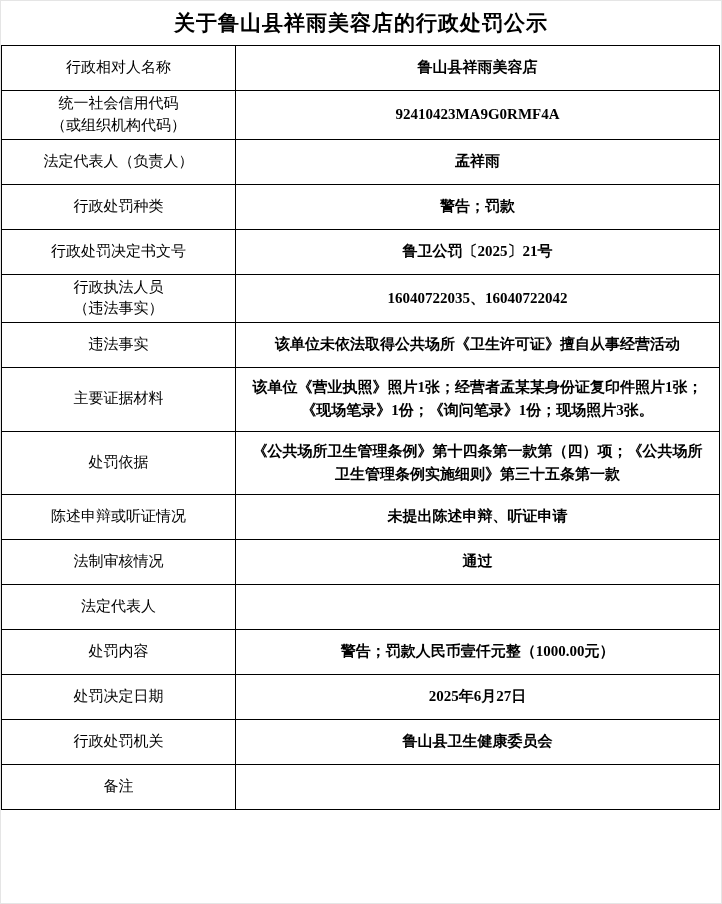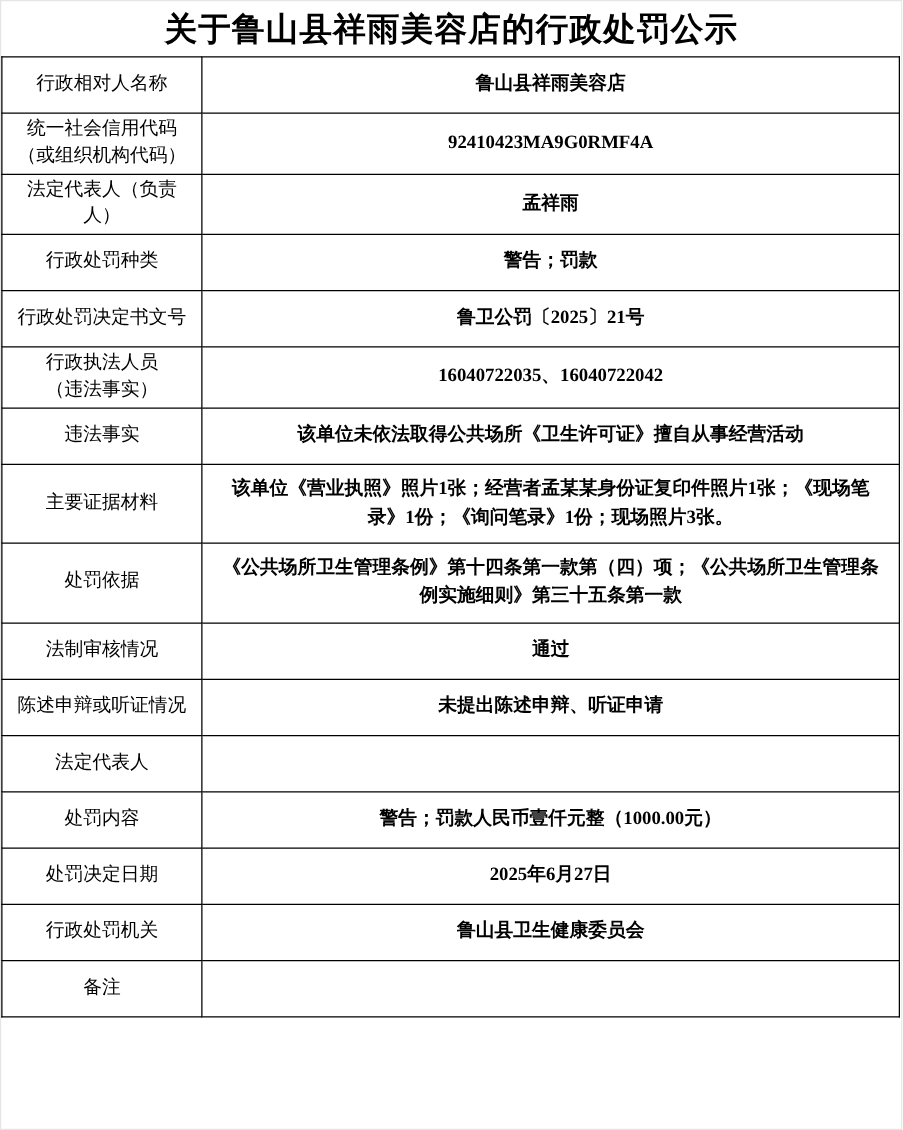--- a/index.html
+++ b/index.html
@@ -16,38 +16,38 @@
     color: #000000;
     font-family: "Liberation Serif", "DejaVu Serif", serif;
   }
   .title-bar {
     height: 44px;
     display: flex;
     align-items: center;
     justify-content: center;
   }
   .title-text {
-    font-size: 26px;
+    font-size: 21px;
     font-weight: 700;
     letter-spacing: 1px;
     white-space: nowrap;
   }
   table.penalty-table {
     width: 719px;
     border-collapse: collapse;
     table-layout: fixed;
   }
   table.penalty-table td {
     border: 1px solid #000000;
     font-size: 15px;
     vertical-align: middle;
     box-sizing: border-box;
   }
   td.label-cell {
-    width: 160px;
+    width: 234px;
     height: 45px;
     text-align: center;
     white-space: pre-line;
     line-height: 1.45;
     padding: 2px 10px;
   }
   td.value-cell {
     text-align: center;
     line-height: 1.55;
     padding: 8px 14px;
@@ -95,26 +95,26 @@
   </tr>
         <tr>
     <td class="label-cell">主要证据材料</td>
     <td class="value-cell">该单位《营业执照》照片1张；经营者孟某某身份证复印件照片1张；《现场笔录》1份；《询问笔录》1份；现场照片3张。</td>
   </tr>
         <tr>
     <td class="label-cell">处罚依据</td>
     <td class="value-cell">《公共场所卫生管理条例》第十四条第一款第（四）项；《公共场所卫生管理条例实施细则》第三十五条第一款</td>
   </tr>
         <tr>
+    <td class="label-cell">陈述申辩或听证情况</td>
+    <td class="value-cell">未提出陈述申辩、听证申请</td>
+  </tr>
+        <tr>
     <td class="label-cell">法制审核情况</td>
     <td class="value-cell">通过</td>
-  </tr>
-        <tr>
-    <td class="label-cell">陈述申辩或听证情况</td>
-    <td class="value-cell">未提出陈述申辩、听证申请</td>
   </tr>
         <tr>
     <td class="label-cell">法定代表人</td>
     <td class="value-cell"></td>
   </tr>
         <tr>
     <td class="label-cell">处罚内容</td>
     <td class="value-cell">警告；罚款人民币壹仟元整（1000.00元）</td>
   </tr>
         <tr>

